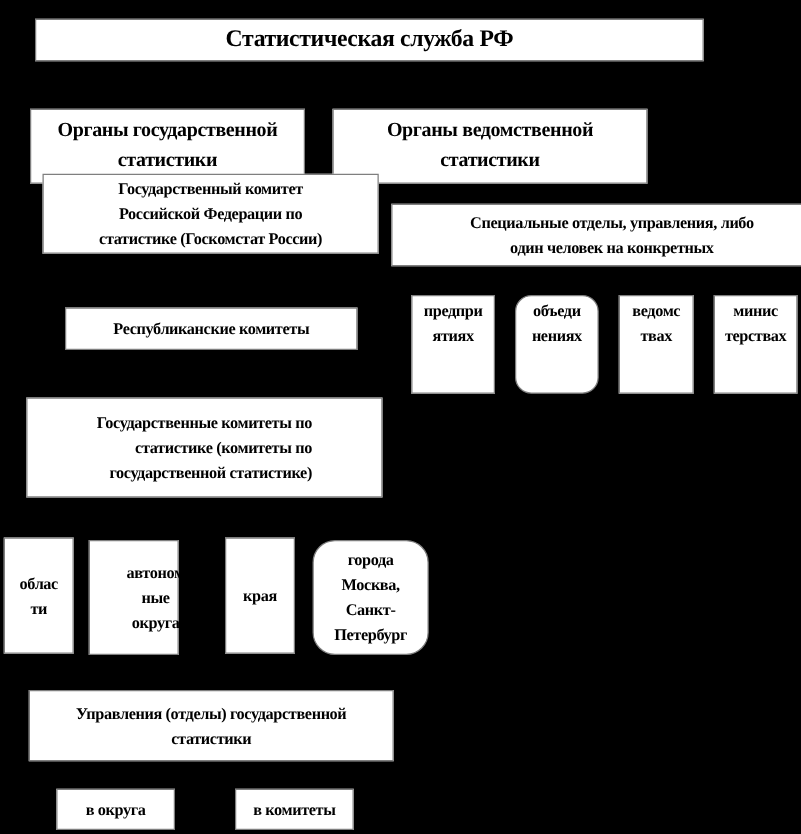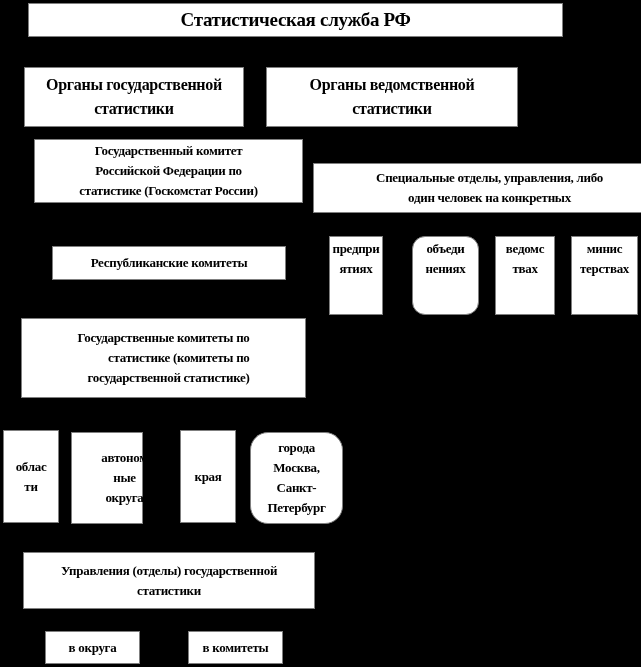--- a/index.html
+++ b/index.html
@@ -10,27 +10,27 @@
   }
   .box {
     position: absolute; background: #ffffff; color: #000000;
     border: 1px solid #7f7f7f; box-sizing: border-box;
     display: flex; align-items: center; justify-content: center;
     text-align: center; font-weight: bold; white-space: pre-line;
     letter-spacing: -0.3px;
   }
   .top { align-items: flex-start; }
   .title { font-size: 19px; }
-  .h2 { font-size: 16px; line-height: 24px; }
+  .h2 { font-size: 16px; line-height: 24px; margin-top: 20px; }
   .body { font-size: 13px; line-height: 20px; }
 </style>
 </head>
 <body>
 
-<div class="box title" style="left:28px;top:3px;width:535px;height:34px;">Статистическая  служба РФ</div>
+<div class="box title" style="left:28px;top:15px;width:535px;height:34px;">Статистическая  служба РФ</div>
 
 <div class="box h2" style="left:24px;top:67px;width:220px;height:60px;">Органы государственной
 статистики</div>
 <div class="box h2" style="left:266px;top:67px;width:252px;height:60px;">Органы ведомственной
 статистики</div>
 
 <div class="box body" style="left:34px;top:139px;width:269px;height:64px;">Государственный комитет
 Российской Федерации по
 статистике (Госкомстат России)</div>
 <div class="box body" style="left:52px;top:246px;width:234px;height:34px;">Республиканские комитеты</div>
@@ -49,20 +49,20 @@
 Санкт-
 Петербург</div>
 
 <div class="box body" style="left:23px;top:552px;width:292px;height:57px;">Управления (отделы) государственной
 статистики</div>
 <div class="box body" style="left:45px;top:631px;width:95px;height:33px;">в округа</div>
 <div class="box body" style="left:188px;top:631px;width:95px;height:33px;">в комитеты</div>
 
 <div class="box body" style="left:313px;top:163px;width:353px;height:50px;">Специальные отделы, управления, либо
 один человек на конкретных</div>
-<div class="box body top" style="left:329px;top:236px;width:54px;height:79px;padding-top:2px;">предпри
+<div class="box body top" style="left:329px;top:236px;width:67px;height:79px;padding-top:2px;">предпри
 ятиях</div>
 <div class="box body top" style="left:412px;top:236px;width:67px;height:79px;padding-top:2px;border-radius:13px;">объеди
 нениях</div>
 <div class="box body top" style="left:495px;top:236px;width:60px;height:79px;padding-top:2px;">ведомс
 твах</div>
 <div class="box body top" style="left:571px;top:236px;width:67px;height:79px;padding-top:2px;">минис
 терствах</div>
 
 </body></html>

